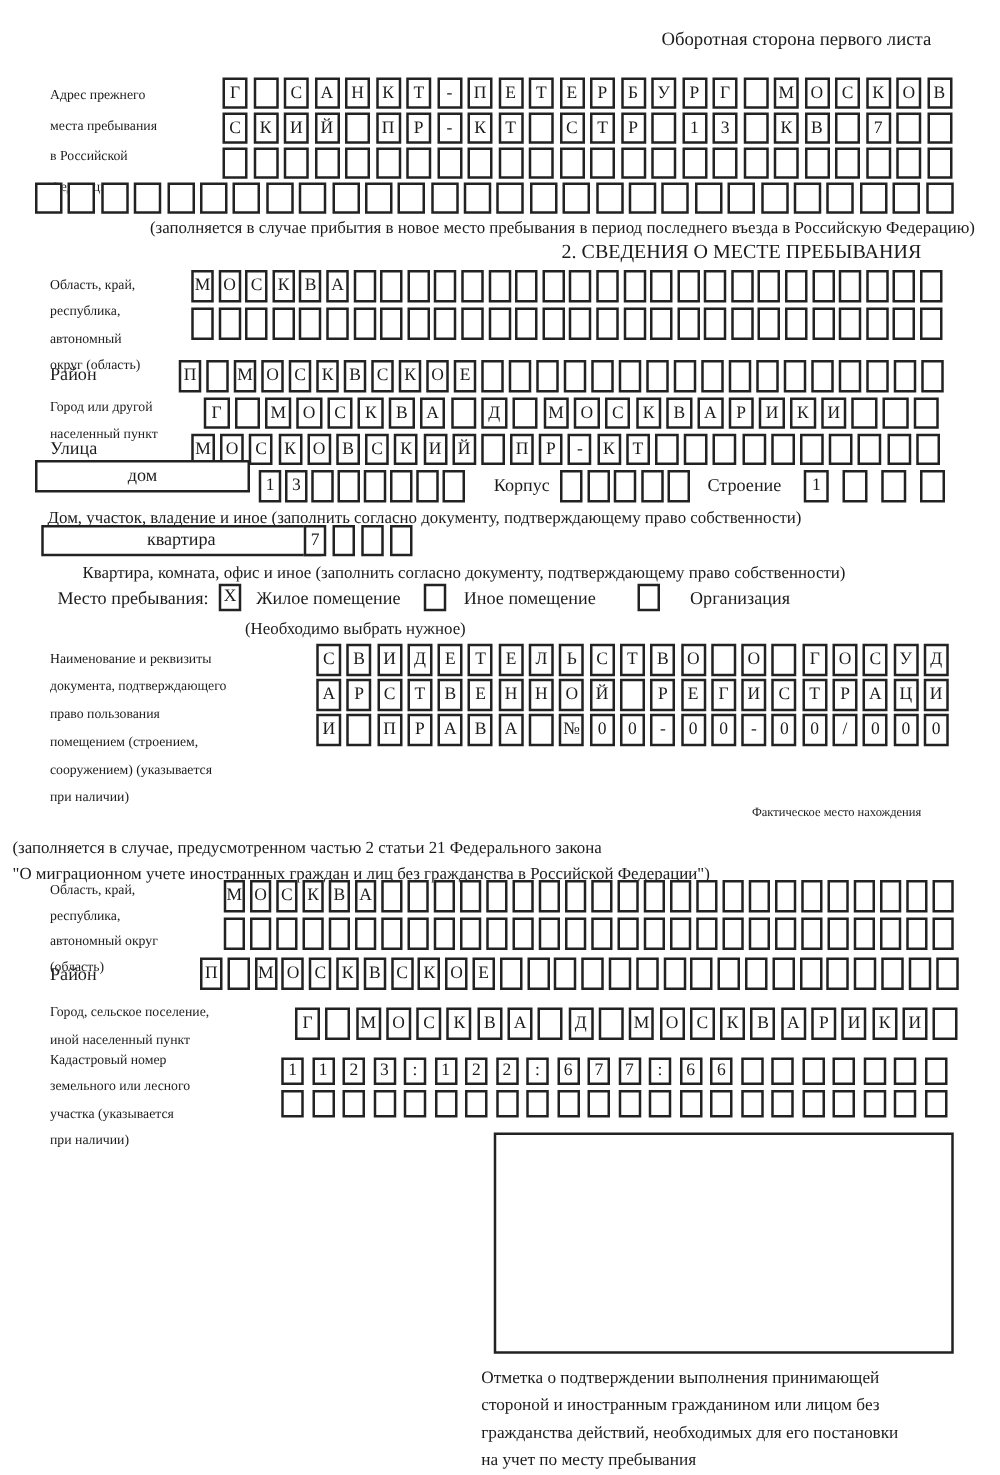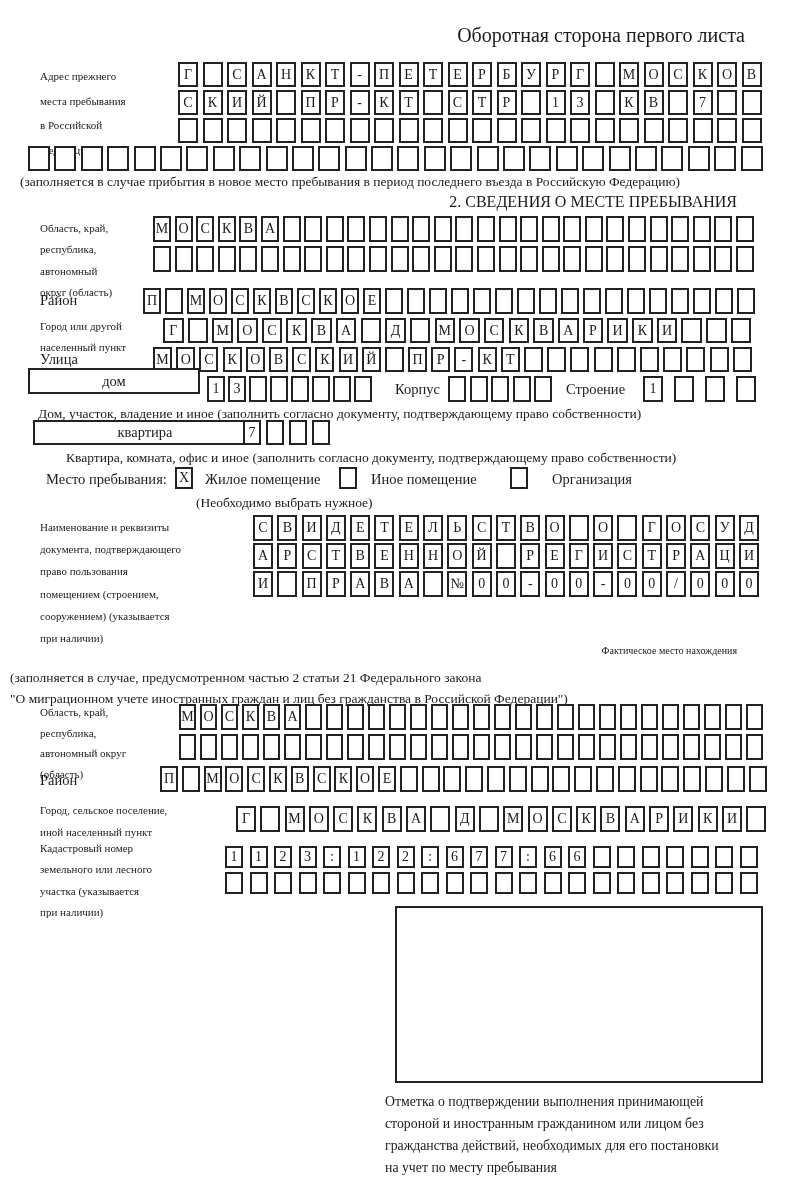--- a/index.html
+++ b/index.html
@@ -13,38 +13,38 @@
   .cell {
     width:var(--w,20px); height:var(--h,25px); flex:none;
     border:2px solid #222; background:#fff;
     display:flex; align-items:center; justify-content:center;
     font-size:14px; line-height:1;
   }
   .lines { position:absolute; font-size:11px; }
   .lines .ln { line-height:var(--lh,21px); white-space:nowrap; }
   .lines.center { }
   .note { position:absolute; font-size:13.5px; white-space:nowrap; }
-  .note.center { text-align:left; white-space:normal; }
+  .note.center { text-align:right; white-space:normal; }
   .title { position:absolute; left:0; width:737px; text-align:right; font-weight:400; font-size:16px; }
   .title.small { font-size:10px; }
   .ilabel { position:absolute; font-size:14.5px; white-space:nowrap; }
   .widebox {
     position:absolute; border:2px solid #222; background:#fff;
     display:flex; align-items:center; justify-content:center; font-size:14.5px;
   }
   .cbox {
     position:absolute; width:18px; height:22px; border:2px solid #222; background:#fff;
     display:flex; align-items:center; justify-content:center; font-size:14px;
   }
   .bigbox { position:absolute; border:2px solid #222; background:#fff; }
 </style>
 </head>
 <body>
 
-<div class="abs" style="left:400px; top:24px; width:345px; text-align:right; font-size:20px;">Оборотная сторона первого листа</div>
+<div class="abs" style="left:400px; top:24px; width:345px; text-align:right; font-size:15px;">Оборотная сторона первого листа</div>
 
 <div class="lines" style="left:40px; top:64px; --lh:24.6px">
     <div class="ln">Адрес прежнего</div>
     <div class="ln">места пребывания</div>
     <div class="ln">в Российской</div>
     <div class="ln">Федерации</div>
   </div>
 <div class="cellrow" style="left:178px; top:62px;  --w:20px; --g:4.5px; --h:25px">
     <span class="cell">Г</span>
     <span class="cell"></span>

